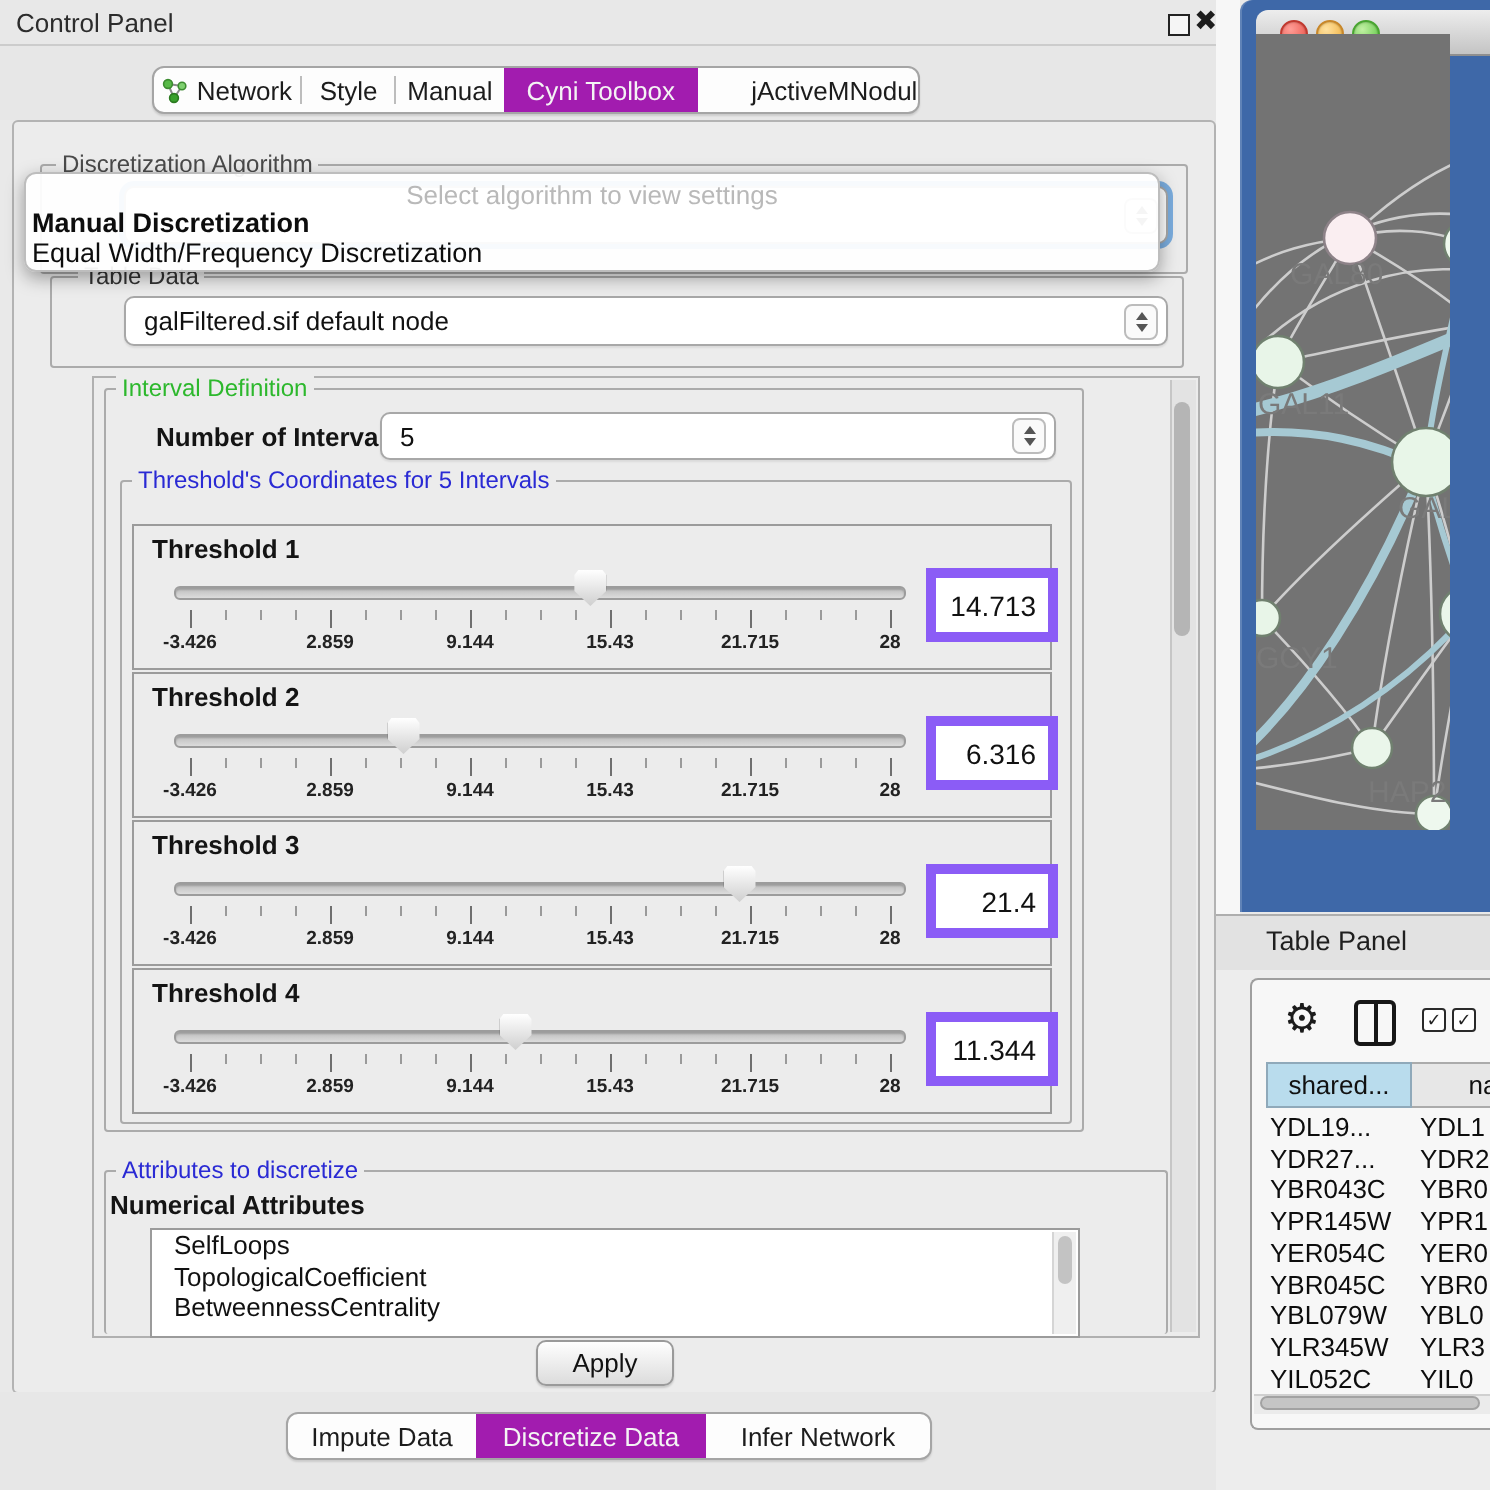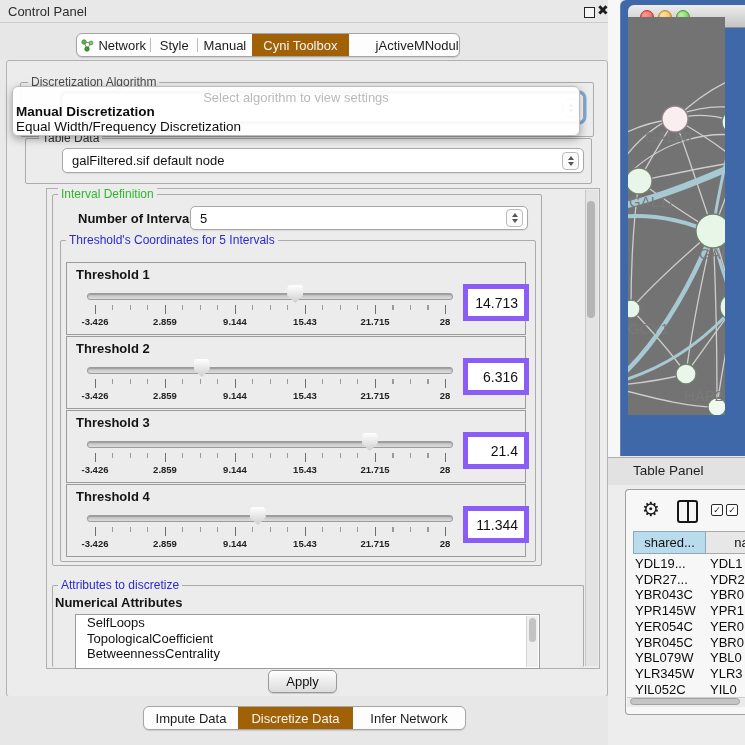--- a/index.html
+++ b/index.html
@@ -7,21 +7,21 @@
   .abs{position:absolute;}
   
   .cp-titlebar{left:0;top:0;width:612px;height:22px;background:#e8e8e8;border-bottom:1px solid #cccccc;}
   .cp-title{left:8px;top:4px;font-size:13px;color:#2c2c2c;}
   .float-btn{left:584px;top:7px;width:9px;height:9px;border:1.6px solid #222;background:#f5f5f5;}
   .close-btn{left:597px;top:2px;font-size:14px;font-weight:bold;color:#1d1d1d;}
   .topstrip{left:0;top:23px;width:612px;height:37px;background:#e7e7e7;}
   
   .seg{height:22px;border:1px solid #a5a5a5;border-radius:6px;background:#fdfdfd;display:flex;overflow:hidden;box-shadow:0 1px 1px rgba(0,0,0,.12);}
   .seg .it{display:flex;align-items:center;justify-content:center;font-size:13px;color:#1c1c1c;height:100%;box-sizing:border-box;}
-  .seg .sel{background:#a16207;color:#f4f4f4;}
+  .seg .sel{background:#a21caf;color:#f4f4f4;}
   .seg .vsep{width:1px;height:14px;background:#bdbdbd;align-self:center;}
   .toptabs{left:76px;top:33px;width:382px;}
   .bottabs{left:143px;top:706px;width:321px;}
   .botstrip{left:0;top:696px;width:612px;height:49px;background:#e7e7e7;}
   
   .main-panel{left:6px;top:60px;width:600px;height:635px;background:#ececec;border:1px solid #b3b3b3;border-radius:3px;}
   
   .group{border:1px solid #ababab;border-radius:2px;background:transparent;}
   .gtitle{font-size:12px;background:#ececec;padding:0 3px;line-height:13px;}
   .green{color:#2db82d;} .blue{color:#2a2ad4;} .dark{color:#4a4a4a;}

